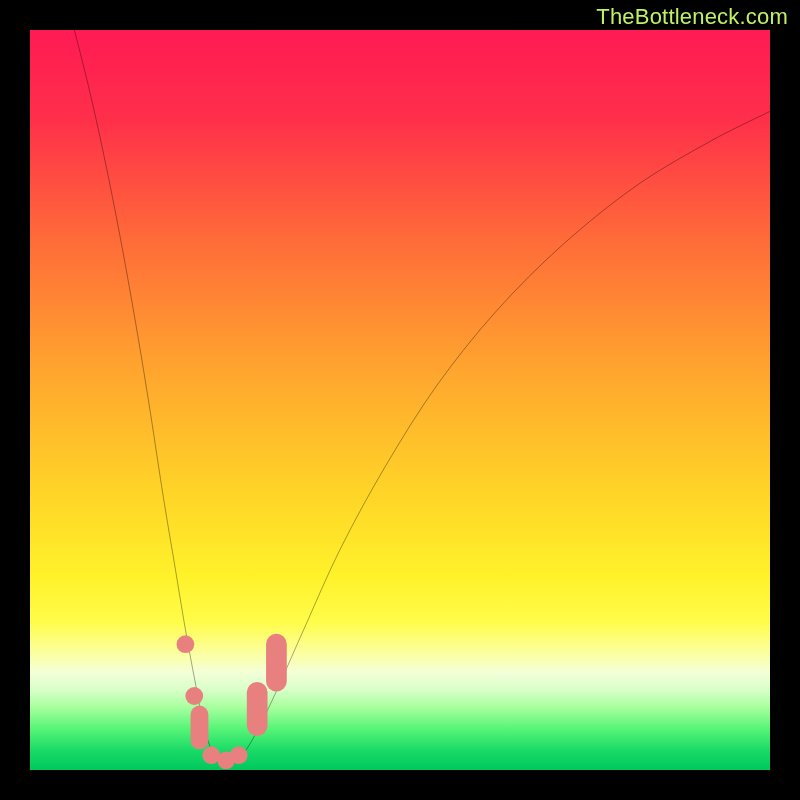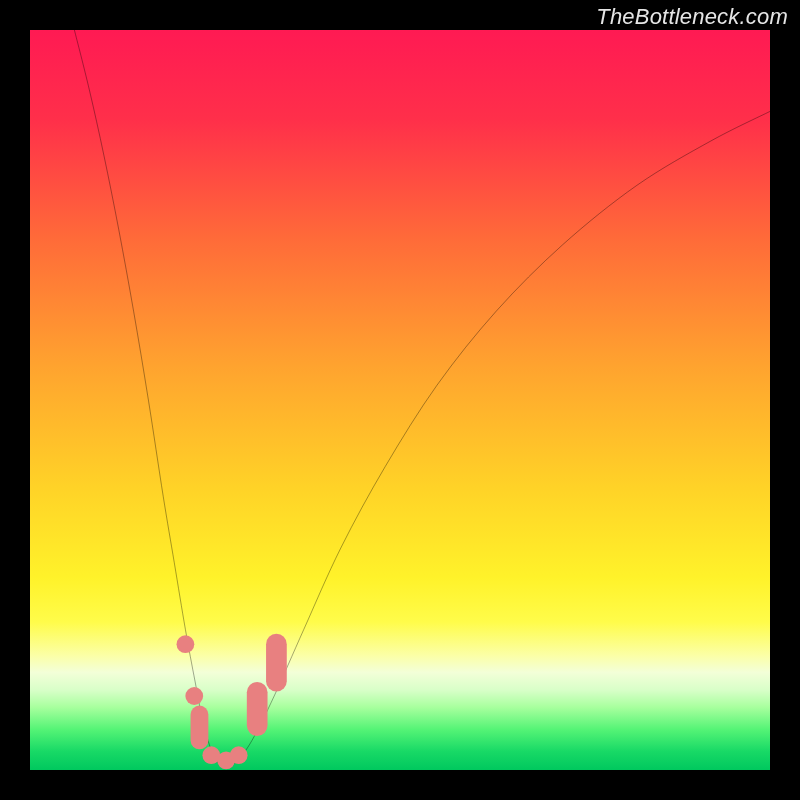--- a/index.html
+++ b/index.html
@@ -33,25 +33,24 @@
   .curve-svg {
     position: absolute;
     inset: 0;
     width: 100%;
     height: 100%;
   }
   .watermark {
     position: absolute;
     top: 4px;
     right: 12px;
-    color: #e5e5e5;
+    color: #bef264;
     font-size: 22px;
     letter-spacing: 0.2px;
     font-weight: 400;
-    font-style: italic;
   }
   .dot {
     fill: #e88080;
   }
   .pill {
     fill: #e88080;
   }
 </style>
 </head>
 <body>

